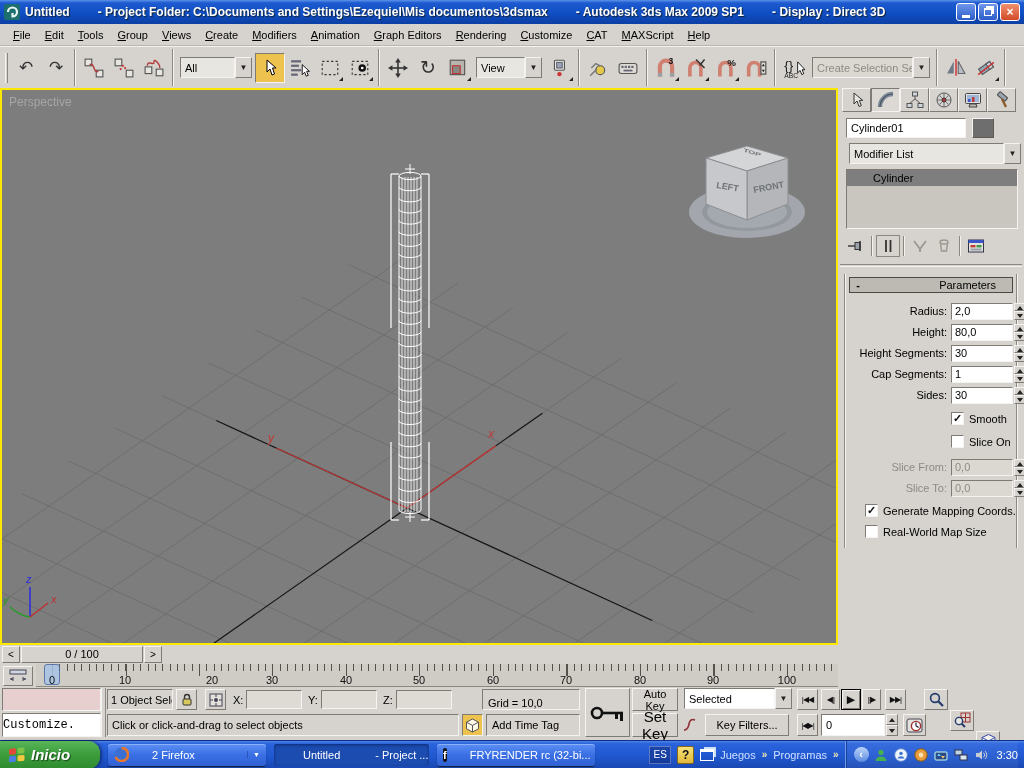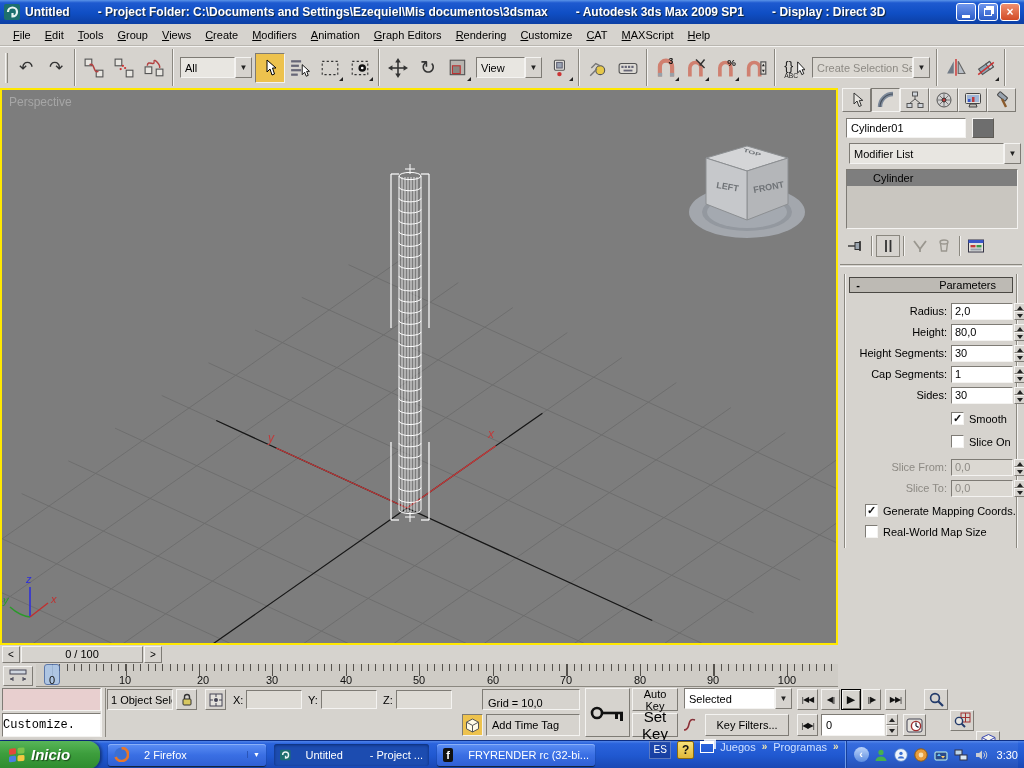--- a/index.html
+++ b/index.html
@@ -138,25 +138,25 @@
   .nav{width:24px;height:21px;display:flex;align-items:center;justify-content:center;position:relative}
   .nav.fly::after{content:"";position:absolute;right:1px;bottom:1px;border-left:4px solid transparent;border-bottom:4px solid #222}
   #nv-zoom{left:924px;top:44px}#nv-zoomall{left:950px;top:44px}#nv-ext{left:976px;top:44px}#nv-extall{left:1000px;top:44px;width:23px}
 
   
   #taskbar{position:absolute;left:0;top:740px;width:1024px;height:28px;display:flex;align-items:center;z-index:3;
     background:linear-gradient(180deg,#4f83e8 0%,#2a63dc 10%,#2058d0 55%,#1a48b4 100%);border-top:1px solid #0d2f86}
   #startbtn{height:28px;width:100px;display:flex;align-items:center;gap:5px;padding-left:8px;flex:0 0 auto;
     background:linear-gradient(180deg,#58b558 0%,#3d9e3d 45%,#2e8b2e 100%);border-radius:0 12px 12px 0;box-shadow:2px 0 3px rgba(0,0,0,.4);
     color:#fff;font-weight:bold;font-style:italic;font-size:15px;text-shadow:1px 1px 1px #1a4a1a}
-  .task{height:22px;margin-left:8px;display:flex;align-items:center;gap:15px;padding:0 6px;border-radius:3px;color:#fff;white-space:nowrap;overflow:hidden;
+  .task{height:22px;margin-left:8px;display:flex;align-items:center;gap:23px;padding:0 6px;border-radius:3px;color:#fff;white-space:nowrap;overflow:hidden;
     background:linear-gradient(180deg,#5c8ff4 0%,#3a6fe4 50%,#2f60d4 100%);box-shadow:inset 0 1px 0 #8ab0f8, 0 1px 1px #123}
   .task.active{background:#1c4cb0;box-shadow:inset 0 1px 3px #0a2a70}
   .task .drop{margin-left:4px;padding-left:5px;border-left:1px solid #2a55b8;font-size:7px}
-  #tb-right{margin-left:auto;display:flex;gap:6px;height:28px;padding-right:6px}
+  #tb-right{margin-left:auto;display:flex;align-items:center;gap:6px;height:28px;padding-right:6px}
   .qtext{color:#cfe0ff;font-size:11px}
   .qarr{color:#f0e6b0;font-size:10px;font-weight:bold}
   #langbox{width:22px;height:18px;background:rgba(10,20,80,.35);color:#fff;font-size:10px;display:flex;align-items:center;justify-content:center;border:1px solid rgba(255,255,255,.3)}
   #helpico{width:17px;height:18px;background:linear-gradient(180deg,#f8e27a,#e0b83a);border:1px solid #8a6a10;border-radius:2px;color:#111;font-weight:bold;font-size:12px;display:flex;align-items:center;justify-content:center}
   #restico{width:14px;height:12px;border:1px solid #fff;border-top-width:3px;background:transparent;box-shadow:3px -3px 0 -1px rgba(255,255,255,.8)}
   #tray{display:flex;align-items:center;gap:4px;height:28px;padding-left:8px;border-left:1px solid #6f9be8;box-shadow:inset 1px 0 0 #16409c;background:rgba(255,255,255,.06)}
   #chev{width:15px;height:15px;border-radius:50%;background:linear-gradient(180deg,#bcd4fa,#5c8ce0);color:#fff;font-weight:bold;font-size:11px;display:flex;align-items:center;justify-content:center;line-height:1}
   #clock{color:#fff;font-size:11px;margin-left:4px}
   .trayico{width:16px;height:16px;display:flex;align-items:center;justify-content:center}
 </style>
@@ -690,21 +690,21 @@
           <rect x="2" y="1" width="16" height="4" fill="#cfd6e0" stroke="#445"></rect>
           <path d="M5 8 L5 12 M5 10 L2 10 M15 8 L15 12 M15 10 L18 10" stroke="#445"></path>
           <polygon points="2,10 4.4,8.8 4.4,11.2" fill="#445"></polygon>
           <polygon points="18,10 15.6,8.8 15.6,11.2" fill="#445"></polygon>
         </svg>
       </span>
     <div id="ruler" class="abs">
       <span id="tmarker"></span>
       <span class="tl" style="left:16px">0</span>
       <span class="tl" style="left:89px">10</span>
-      <span class="tl" style="left:167px">20</span>
+      <span class="tl" style="left:176px">20</span>
       <span class="tl" style="left:236px">30</span>
       <span class="tl" style="left:310px">40</span>
       <span class="tl" style="left:383px">50</span>
       <span class="tl" style="left:457px">60</span>
       <span class="tl" style="left:530px">70</span>
       <span class="tl" style="left:604px">80</span>
       <span class="tl" style="left:677px">90</span>
       <span class="tl" style="left:751px">100</span>
     </div>
 
@@ -737,20 +737,23 @@
     <div class="srow" style="left:308px;top:44px">
         <span class="axlabel">Y:</span>
       </div>
     <div class="abs axfield" style="left:321px;top:45px;width:56px"></div>
     <div class="srow" style="left:383px;top:44px">
         <span class="axlabel">Z:</span>
       </div>
     <div class="abs axfield" style="left:396px;top:45px;width:56px"></div>
     <div id="gridpanel" class="abs sunk">
         <span>Grid = 10,0</span>
+      </div>
+    <div id="prompt" class="abs sunk">
+        <span>Click or click-and-drag to select objects</span>
       </div>
     <span id="degrade" class="abs">
         <svg width="15" height="15" viewBox="0 0 15 15">
           <polygon points="7.5,1 13.5,4.2 13.5,10.8 7.5,14 1.5,10.8 1.5,4.2" fill="#fffbe8" stroke="#555"></polygon>
           <path d="M1.5 4.2 L7.5 7.4 L13.5 4.2 M7.5 7.4 V14" fill="none" stroke="#555"></path>
         </svg>
       </span>
     <div id="addtag" class="abs sunk">
         <span>Add Time Tag</span>
       </div>

